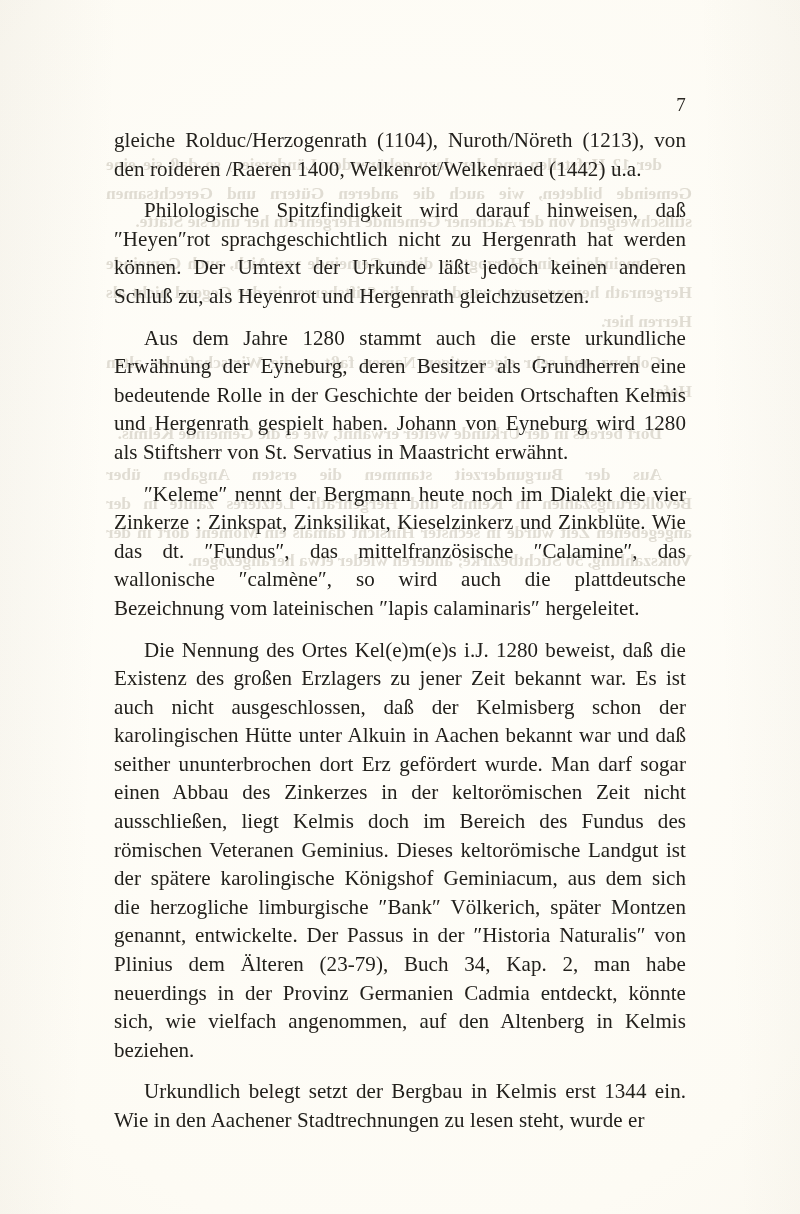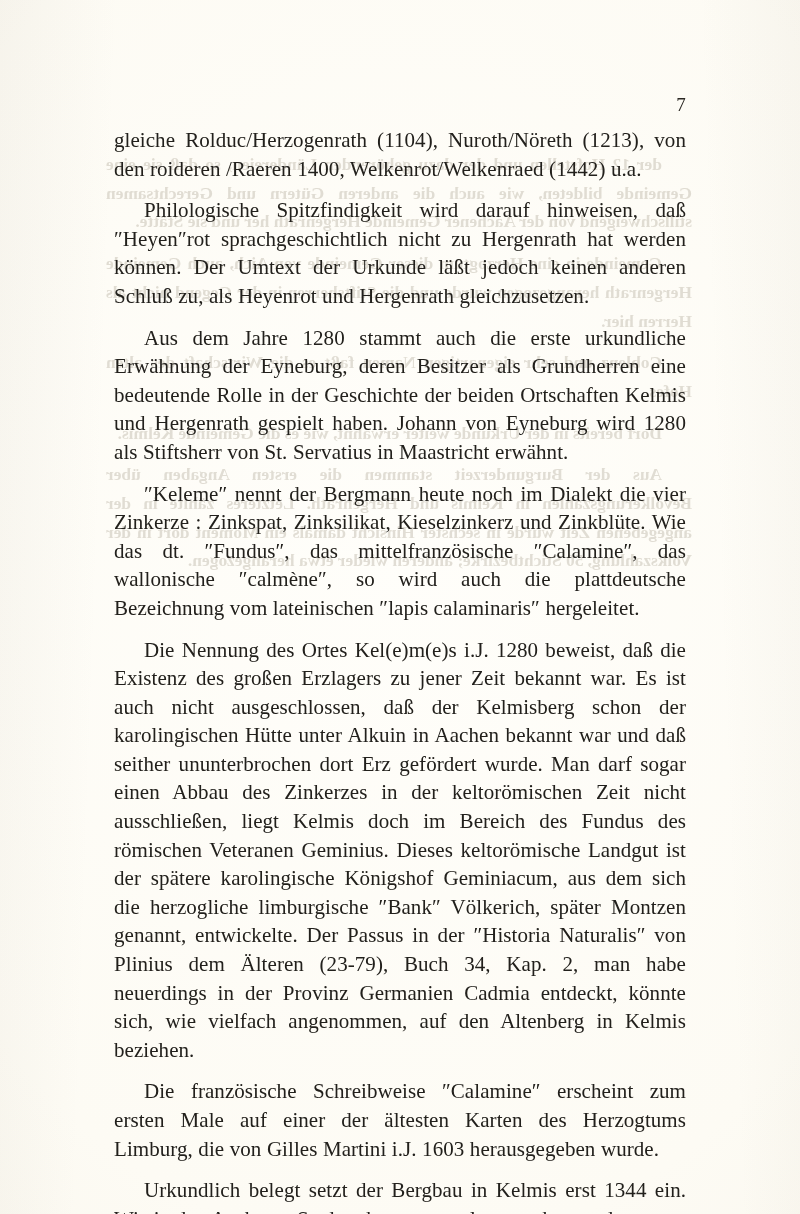--- a/index.html
+++ b/index.html
@@ -96,15 +96,14 @@
 </div>
 
 <div class="page-number">7</div>
 
 <div class="content">
   <p class="noindent">gleiche Rolduc/Herzogenrath (1104), Nuroth/Nöreth (1213), von den roideren /Raeren 1400, Welkenrot/Welkenraed (1442) u.a.</p>
   <p>Philologische Spitzfindigkeit wird darauf hinweisen, daß ″Heyen″rot sprachgeschichtlich nicht zu Hergenrath hat werden können. Der Umtext der Urkunde läßt jedoch keinen anderen Schluß zu, als Heyenrot und Hergenrath gleichzusetzen.</p>
   <p>Aus dem Jahre 1280 stammt auch die erste urkundliche Erwähnung der Eyneburg, deren Besitzer als Grundherren eine bedeutende Rolle in der Geschichte der beiden Ortschaften Kelmis und Hergenrath gespielt haben. Johann von Eyneburg wird 1280 als Stiftsherr von St. Servatius in Maastricht erwähnt.</p>
   <p>″Keleme″ nennt der Bergmann heute noch im Dialekt die vier Zinkerze : Zinkspat, Zinksilikat, Kieselzinkerz und Zinkblüte. Wie das dt. ″Fundus″, das mittelfranzösische ″Calamine″, das wallonische ″calmène″, so wird auch die plattdeutsche Bezeichnung vom lateinischen ″lapis calaminaris″ hergeleitet.</p>
   <p>Die Nennung des Ortes Kel(e)m(e)s i.J. 1280 beweist, daß die Existenz des großen Erzlagers zu jener Zeit bekannt war. Es ist auch nicht ausgeschlossen, daß der Kelmisberg schon der karolingischen Hütte unter Alkuin in Aachen bekannt war und daß seither ununterbrochen dort Erz gefördert wurde. Man darf sogar einen Abbau des Zinkerzes in der keltorömischen Zeit nicht ausschließen, liegt Kelmis doch im Bereich des Fundus des römischen Veteranen Geminius. Dieses keltorömische Landgut ist der spätere karolingische Königshof Geminiacum, aus dem sich die herzogliche limburgische ″Bank″ Völkerich, später Montzen genannt, entwickelte. Der Passus in der ″Historia Naturalis″ von Plinius dem Älteren (23-79), Buch 34, Kap. 2, man habe neuerdings in der Provinz Germanien Cadmia entdeckt, könnte sich, wie vielfach angenommen, auf den Altenberg in Kelmis beziehen.</p>
-  <p>Die französische Schreibweise ″Calamine″ erscheint zum ersten Male auf einer der ältesten Karten des Herzogtums Limburg, die von Gilles Martini i.J. 1603 herausgegeben wurde.</p>
   <p>Urkundlich belegt setzt der Bergbau in Kelmis erst 1344 ein. Wie in den Aachener Stadtrechnungen zu lesen steht, wurde er</p>
 </div>
 
 </body></html>

